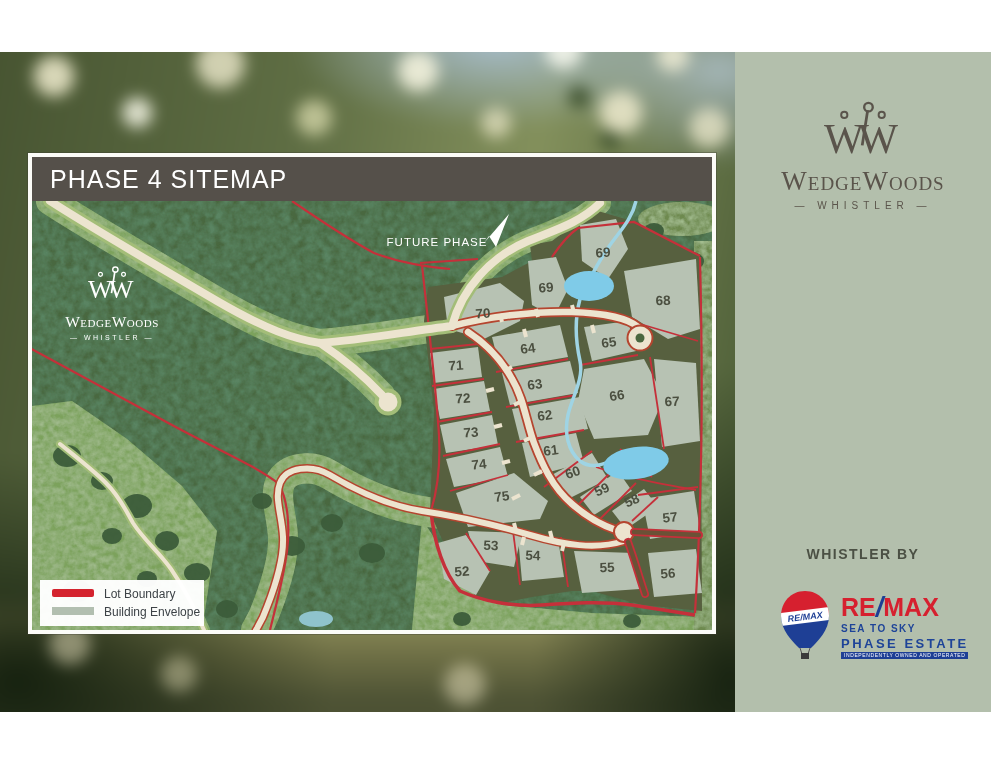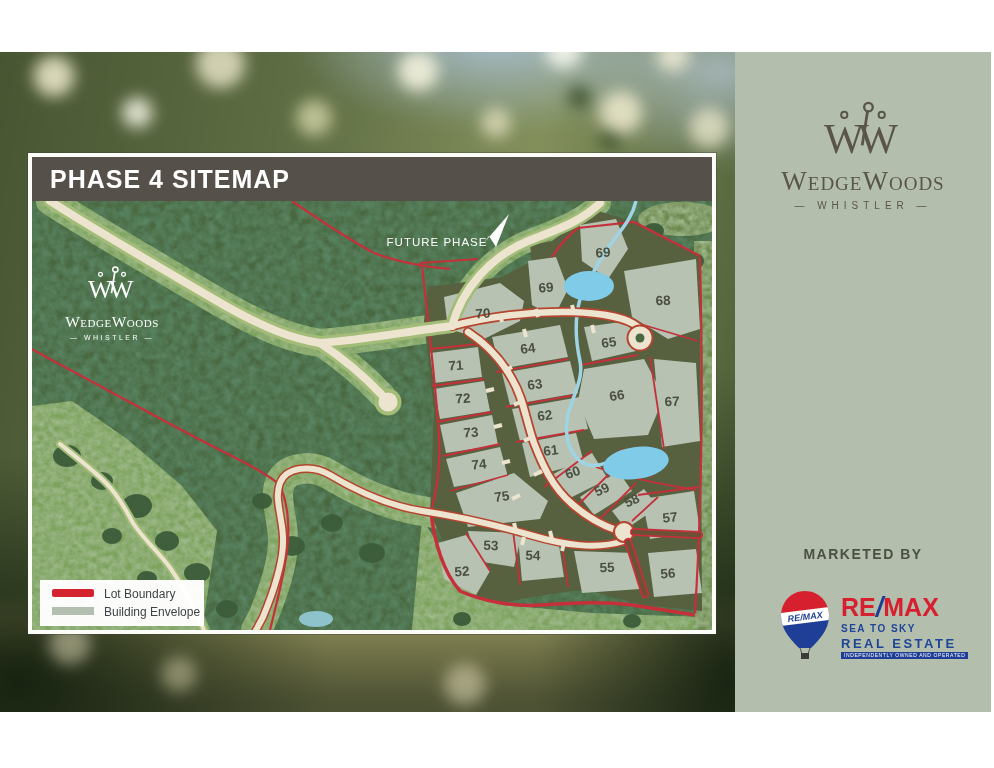--- a/index.html
+++ b/index.html
@@ -30,21 +30,21 @@
       radial-gradient(ellipse 220px 130px at 735px 55px, rgba(180,198,210,.8), transparent 72%),
       radial-gradient(ellipse 420px 300px at 60px 640px, rgba(18,30,13,.95), transparent 72%),
       radial-gradient(ellipse 260px 420px at 745px 640px, rgba(20,32,15,.95), transparent 72%),
       linear-gradient(to bottom, rgba(0,0,0,0) 556px, #8a8a58 584px, #6f7046 616px, #4d5234 660px),
       linear-gradient(100deg,#44512f 0%,#5f6e44 30%,#83905c 50%,#4e5f38 72%,#2a3a20 100%);
   }
 
   
   .panel{position:absolute;left:28px;top:153px;width:688px;padding:4px;background:#fcfcf8;
          box-shadow:0 0 0 1px rgba(60,60,50,.35);}
-  .panel-header{height:44px;background:#55504a;color:#fff;font-size:25px;font-weight:bold;
+  .panel-header{height:44px;background:#55504a;color:#fff;font-size:25px;font-weight:normal;
                 letter-spacing:1px;line-height:44px;padding-left:18px;}
   svg.map{display:block;width:680px;height:429px;background:#4a673f;
           font-family:"Liberation Sans",sans-serif;}
 
   
   .sidebar{position:absolute;left:735px;top:52px;width:256px;height:660px;background:#b3bfac;}
   .sb-logo{position:absolute;top:48px;left:0;right:0;text-align:center;color:#5a544b;}
   .sb-mark{width:78px;height:58px;color:#5a544b;}
   .sb-name{font-family:"Liberation Serif",serif;font-variant:small-caps;font-size:27px;
            letter-spacing:1px;color:#5a544b;margin-top:4px;}
@@ -318,38 +318,38 @@
 
 <aside class="sidebar">
   <div class="sb-logo">
     <svg class="sb-mark" viewBox="0 0 100 74">
       <use href="#wwmark"></use>
     </svg>
     <div class="sb-name">WedgeWoods</div>
     <div class="sb-tag">— WHISTLER —</div>
   </div>
 
-  <div class="sb-marketed">MARKETED BY</div>
+  <div class="sb-marketed">WHISTLER BY</div>
 
   <div class="sb-remax">
     <svg class="balloon" viewBox="0 0 56 76">
       <defs>
         <clipPath id="bal">
           <path d="M28,1 C14,1 4,12 4,26 C4,40 15,51 22,58 L34,58 C41,51 52,40 52,26 C52,12 42,1 28,1 Z"></path>
         </clipPath>
       </defs>
       <g clip-path="url(#bal)">
         <rect x="0" y="0" width="56" height="28" fill="#d6202f"></rect>
         <rect x="0" y="26" width="56" height="34" fill="#1e3f95"></rect>
         <rect x="-6" y="20" width="68" height="13" fill="#ffffff" transform="rotate(-7 28 26)"></rect>
         <text x="28" y="30" text-anchor="middle" font-size="9" font-weight="bold" font-style="italic" fill="#1e3f95" transform="rotate(-7 28 26)">RE/MAX</text>
       </g>
       <path d="M23,58 L25,64 M33,58 L31,64" stroke="#555" stroke-width="1"></path>
       <rect x="24" y="63" width="8" height="6" fill="#3a3a3a"></rect>
     </svg>
     <div class="rx-text">
       <div class="rx-brand"><span>RE</span><span class="slash">/</span><span>MAX</span></div>
       <div class="rx-region">SEA TO SKY</div>
-      <div class="rx-division">REAL ESTATE</div>
+      <div class="rx-division">PHASE ESTATE</div>
       <div class="rx-disclaimer">INDEPENDENTLY OWNED AND OPERATED</div>
     </div>
   </div>
 </aside>
 
 </body></html>

